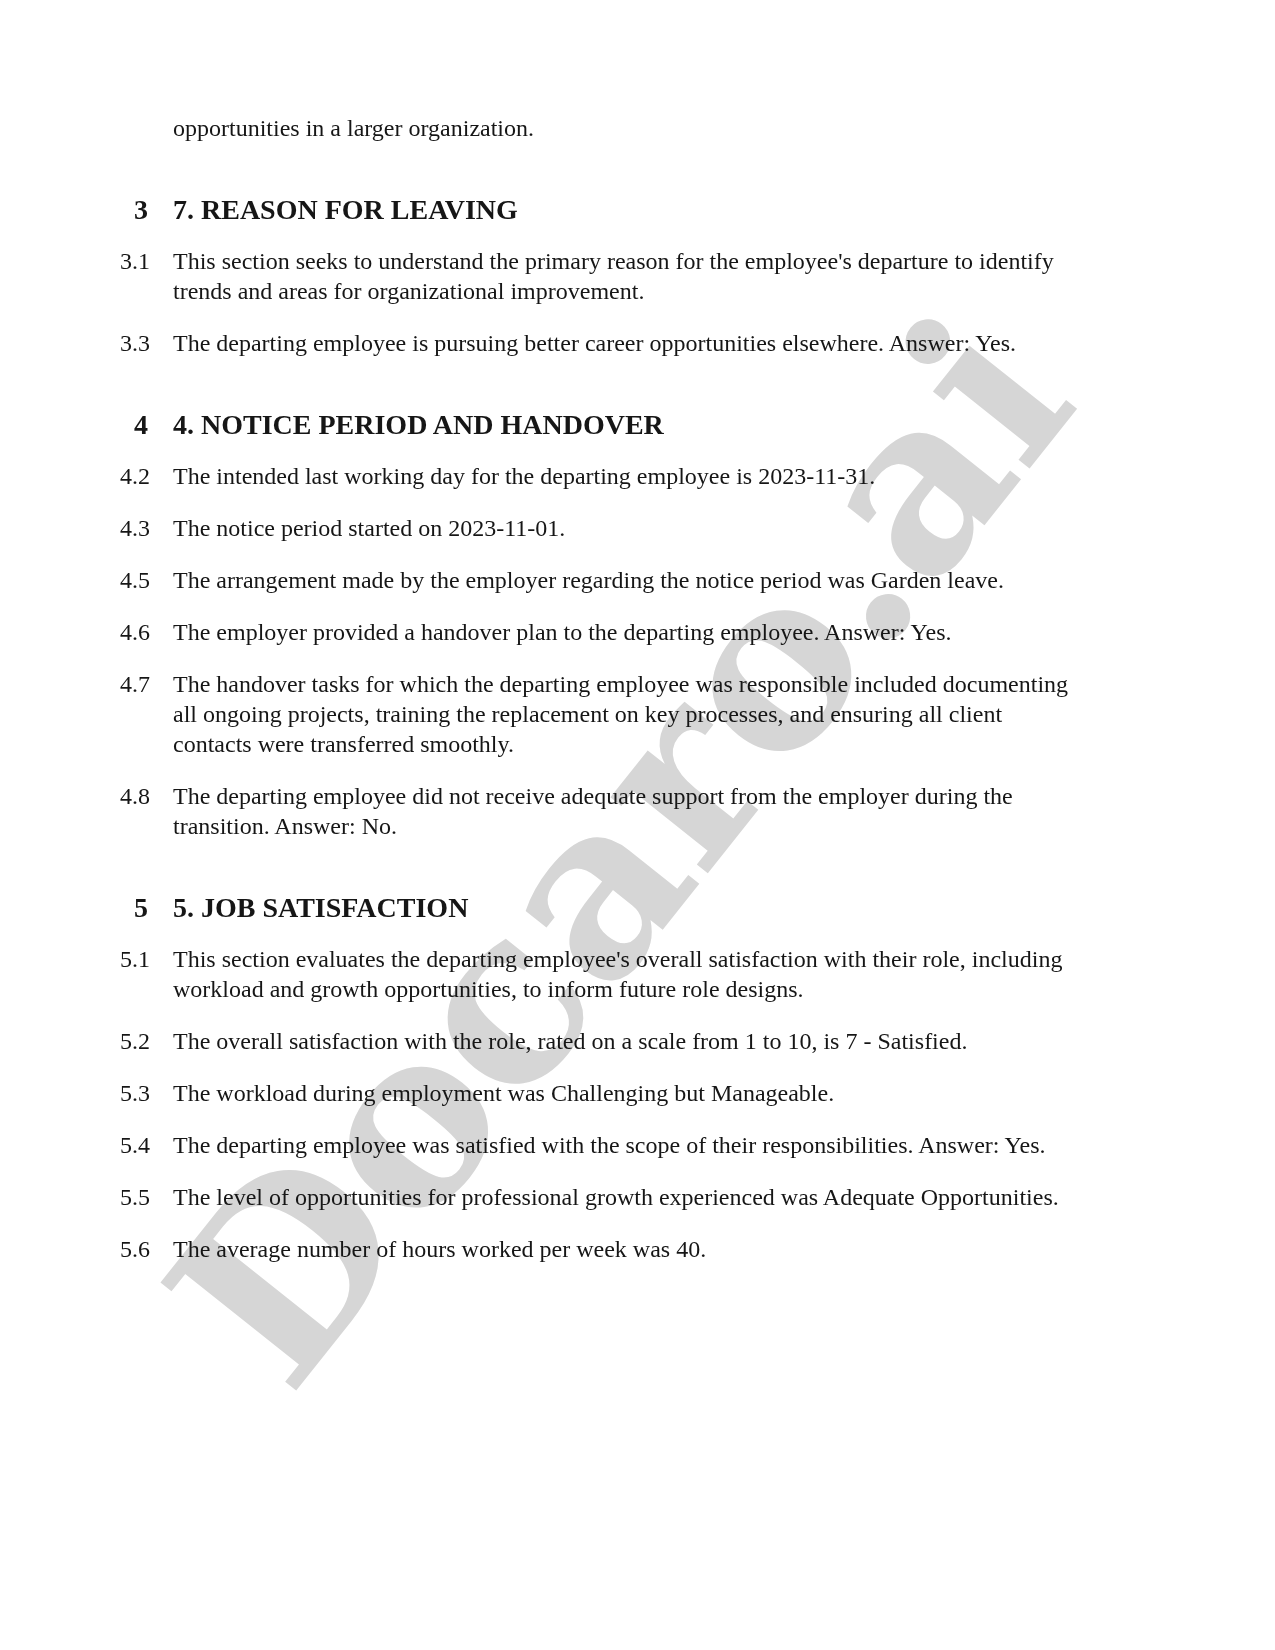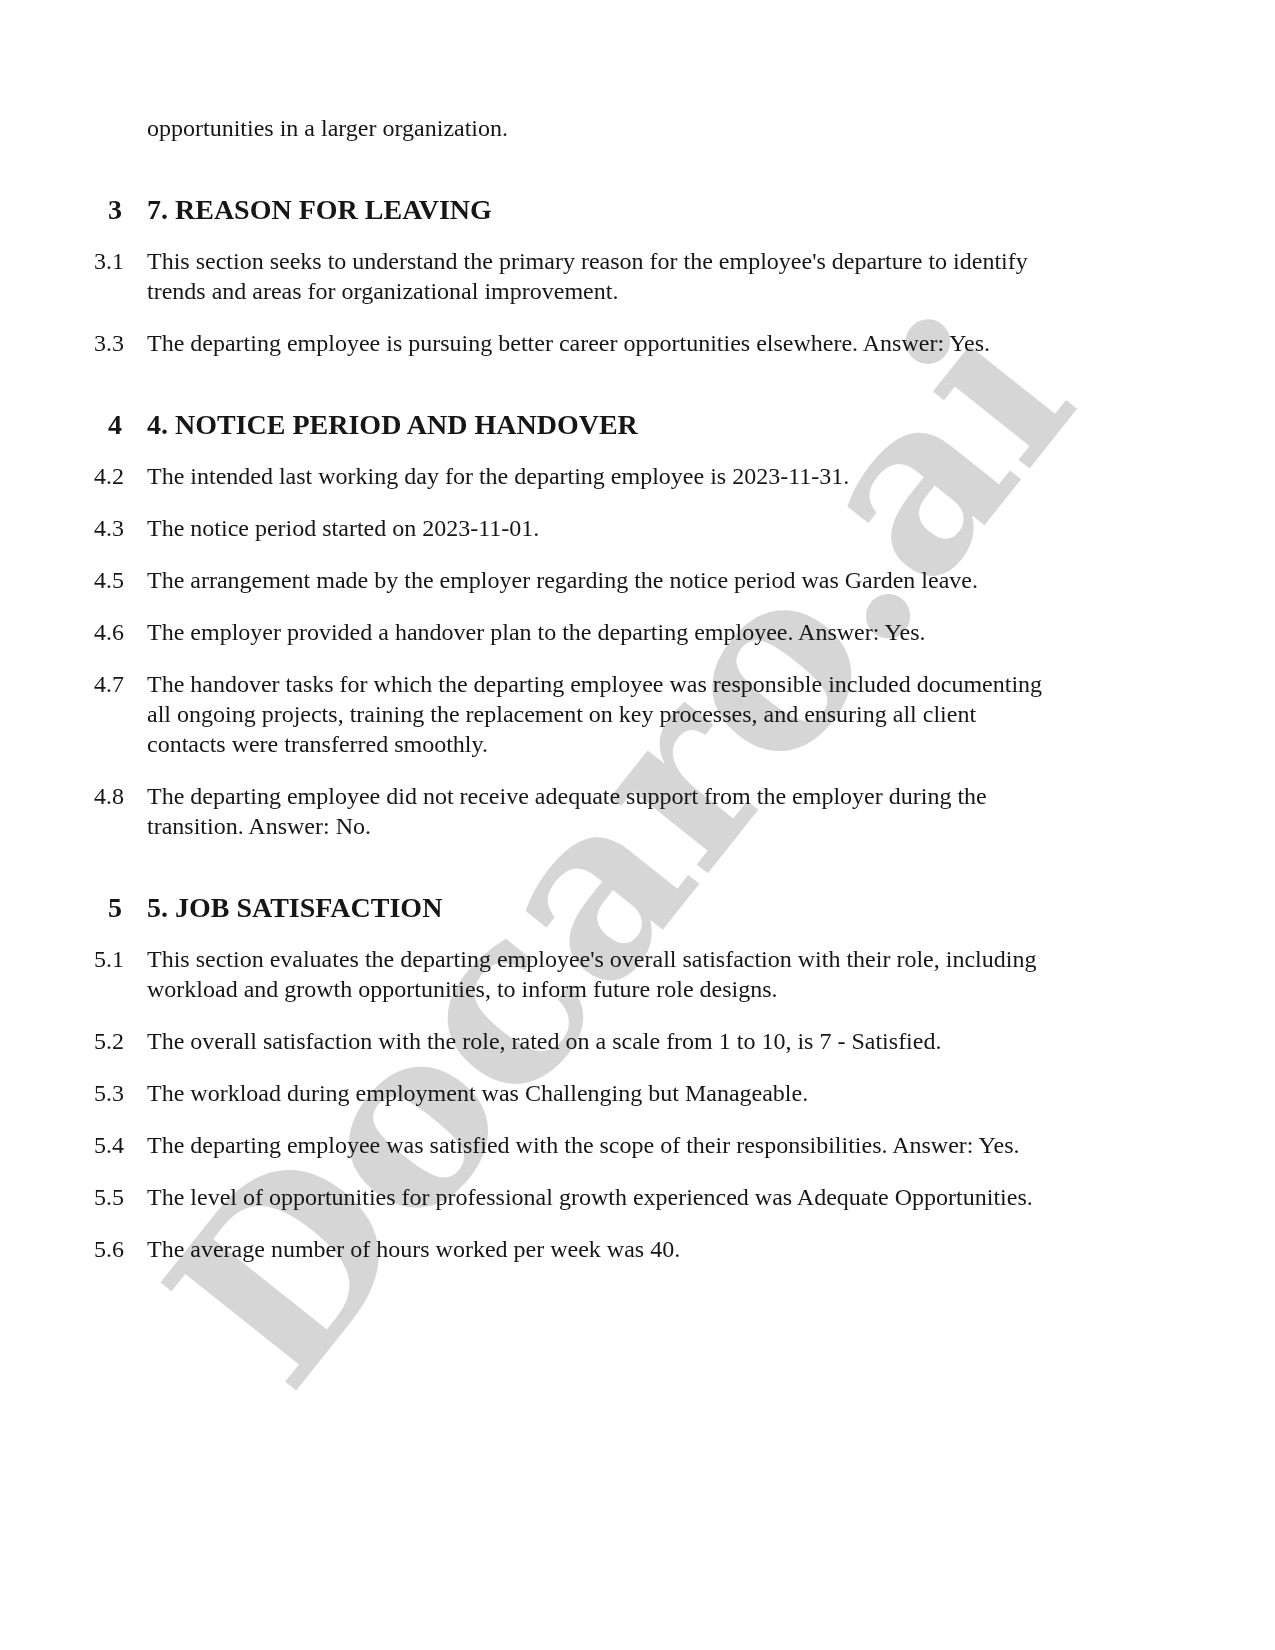--- a/index.html
+++ b/index.html
@@ -27,21 +27,21 @@
     font-size: 238px;
     line-height: 1;
     color: #d6d6d6;
     white-space: nowrap;
     z-index: 0;
     user-select: none;
   }
   .content {
     position: relative;
     z-index: 1;
-    padding: 113px 140px 0 94px;
+    padding: 113px 140px 0 120px;
     font-size: 24px;
     line-height: 30px;
   }
   .cont-line {
     margin: 0 0 22px 53px;
     white-space: pre-line;
   }
   .doc-section {
     margin-top: 49px;
   }

